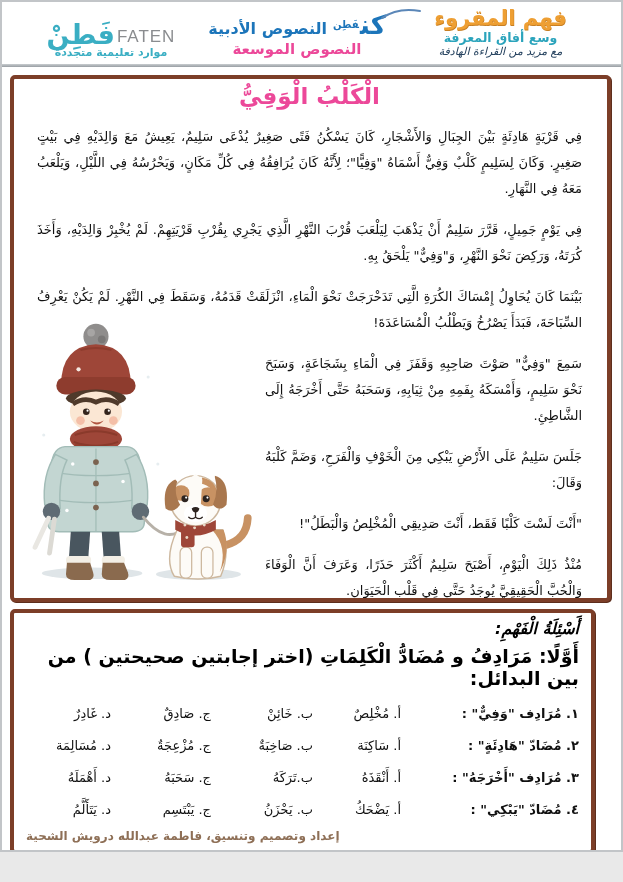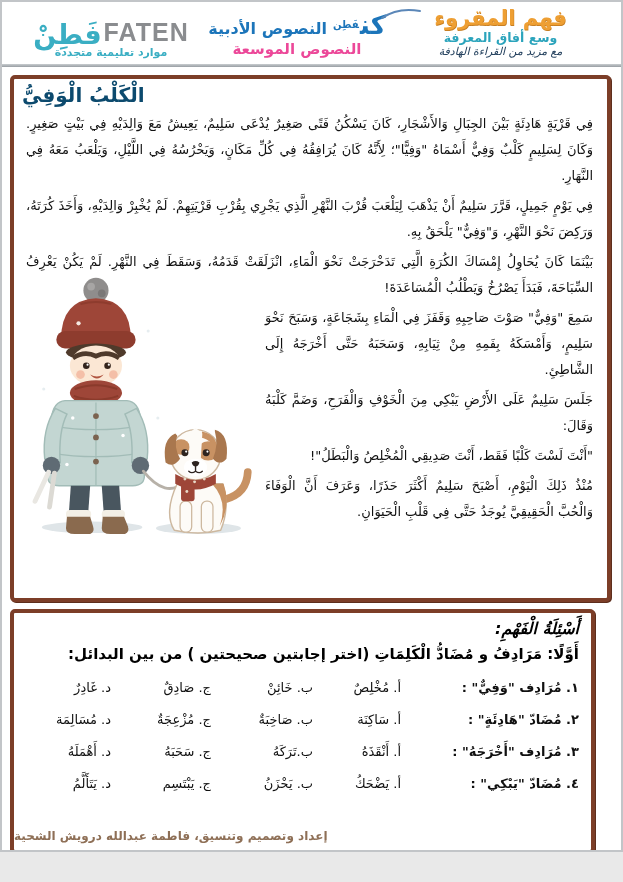--- a/index.html
+++ b/index.html
@@ -12,21 +12,21 @@
 
   
   .header { position:absolute; top:0; left:0; right:0; height:60px;
     display:flex; align-items:flex-end; padding:2px 8px 2px 14px; }
   .header-rule { position:absolute; top:62px; left:0; right:0; height:3px;
     background:linear-gradient(#c9cdd0,#989ea3); }
 
   .logo-faten { width:190px; display:flex; flex-direction:column; align-items:center; padding-bottom:1px; }
   .faten-row { display:flex; align-items:flex-end; gap:2px; direction:ltr; }
   .faten-mark { color:#3aaec3; font-size:27px; font-weight:bold; line-height:1; transform:translateY(3px); }
-  .faten-en { color:#8a8c8f; font-size:25px; font-weight:bold; letter-spacing:1px; line-height:1;
+  .faten-en { color:#8a8c8f; font-size:17px; font-weight:normal; letter-spacing:1px; line-height:1;
     font-family:"Liberation Sans", sans-serif; }
   .faten-tag { color:#3aaec3; font-size:11px; font-weight:bold; margin-top:1px; }
 
   .logo-center { flex:1; direction:rtl; text-align:center; padding-bottom:2px; }
   .kc-line1 { color:#1c75ba; white-space:nowrap; }
   .kc-big { font-size:26px; font-weight:bold; }
   .kc-small { font-size:10px; font-weight:bold; vertical-align:super; margin:0 1px; }
   .kc-rest { font-size:16px; font-weight:bold;text-align:right; }
   .kc-line2 { color:#ec4899; font-size:15px; font-weight:bold; margin-top:0; letter-spacing:1px; }
 
@@ -34,39 +34,39 @@
   .fahm-swoosh { position:absolute; left:-8px; top:-1px; }
   .fahm-title { color:#ee9f33; font-size:21px; font-weight:bold; line-height:1.15;
     text-shadow:0.5px 1px 0 #c87f22; }
   .fahm-sub { color:#2ba4bc; font-size:12.5px; font-weight:bold; line-height:1.2; }
   .fahm-tag { color:#24415e; font-size:11px; font-style:italic; line-height:1.3; }
 
   
   .story-box { position:absolute; left:8px; right:10px; top:73px; height:527px;
     border:4px solid #7c3e28; border-radius:5px; background:#fff;
     padding:3px 10px 4px 8px; overflow:hidden; box-shadow:1px 1px 0 #5e2e1d; }
-  .story-title { font-size:20px; font-weight:bold; color:#0c4a6e; margin:1px 0 3px; }
+  .story-title { text-align:center; font-size:23px; font-weight:bold; color:#ec4899; margin:1px 0 3px; }
   .story-text { direction:rtl; text-align:justify; color:#111;
     font-size:13px; line-height:26px; }
-  .story-text p { margin:4px; }
+  .story-text p { margin:15px; }
   .illustration { float:left; width:233px; height:263px; margin:-32px 10px 0 0; }
 
   
   .questions-box { position:absolute; left:8px; right:26px; top:607px; height:245px;
     border:4px solid #7c3e28; border-radius:5px; background:#fff;
     padding:6px 12px 4px; direction:rtl; overflow:hidden; box-shadow:1px 1px 0 #5e2e1d; }
   .q-title { font-size:16px; font-weight:bold; color:#000; font-style:italic; }
-  .q-instruction { font-size:15px; font-weight:bold; color:#000; margin-top:7px; }
+  .q-instruction { font-size:19px; font-weight:bold; color:#000; margin-top:7px; }
   .q-row { display:grid; grid-template-columns:178px 88px 102px 100px auto;
     align-items:center; margin-top:17px; font-size:13px; color:#111; }
   .q-label { font-weight:bold; white-space:nowrap; }
   .q-opt { white-space:nowrap; }
 
   
-  .footer { position:absolute; left:12px; bottom:7px; direction:rtl;
+  .footer { position:absolute; left:24px; bottom:7px; direction:rtl;
     color:#8e6f56; font-size:12px; font-weight:bold; }
 </style>
 </head>
 <body>
 
 <div class="page">
 
   <div class="header">
     <div class="logo-faten">
       <div class="faten-row">

